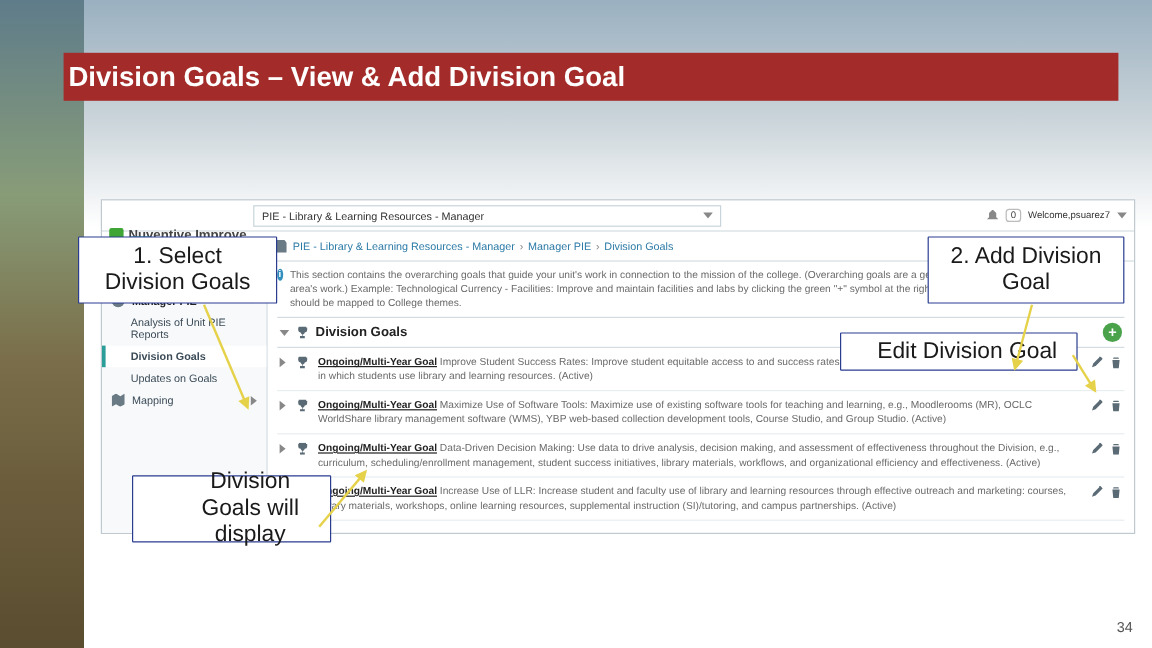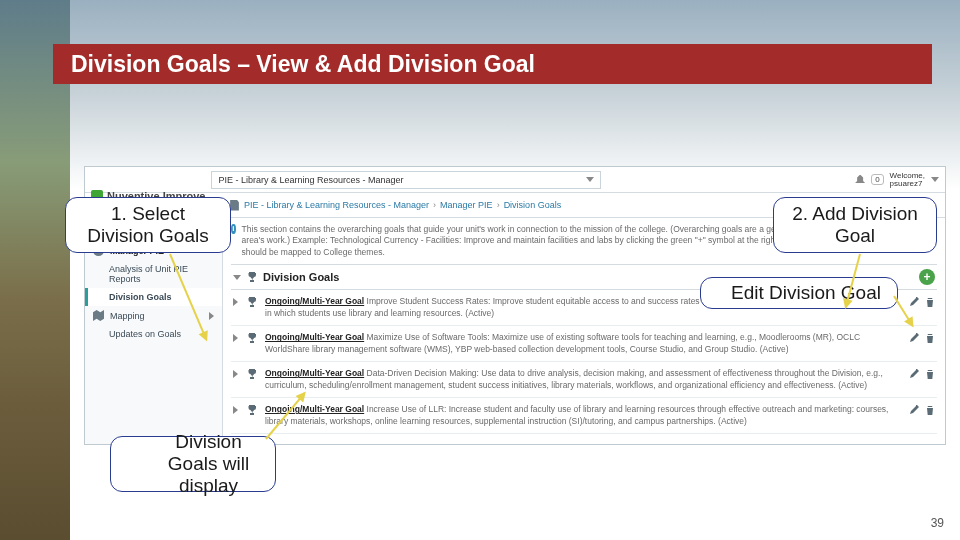--- a/index.html
+++ b/index.html
@@ -8,21 +8,21 @@
     position: relative; width: 960px; height: 540px;
     background: linear-gradient(180deg, #9ab0c0 0%, #c9d3d9 18%, #ffffff 35%, #ffffff 100%);
   }
   .bg-left {
     position: absolute; left: 0; top: 0; bottom: 0; width: 70px;
     background: linear-gradient(180deg, #5f7c8a 0%, #889c78 30%, #7a6f4a 55%, #6b5d3c 75%, #5a4d30 100%);
   }
   .title-bar {
     position: absolute; left: 53px; top: 44px; width: 879px; height: 40px;
     background: #a32c2a; color: #fff; display: flex; align-items: center;
-    padding-left: 18px; font-size: 23px; font-weight: 600;
+    padding-left: 4px; font-size: 23px; font-weight: 600;
   }
   .page-num {
     position: absolute; right: 16px; bottom: 10px; font-size: 12px; color: #555;
   }
 
   
   .app {
     position: absolute; left: 84px; top: 166px; width: 862px;
     background: #fff; border: 1px solid #bfc9d0; font-size: 9px; color: #333;
   }
@@ -36,21 +36,21 @@
   .brand .logo { width: 12px; height: 12px; background: #3fa535; border-radius: 2px; }
   .selector {
     flex: 0 0 390px; height: 18px; border: 1px solid #c9d4db;
     display: flex; align-items: center; justify-content: space-between;
     padding: 0 6px; font-size: 9px; color: #333; background: #fff;
   }
   .caret { width: 0; height: 0; border-left: 4px solid transparent; border-right: 4px solid transparent; border-top: 5px solid #888; }
   .topbar-right { margin-left: auto; display: flex; align-items: center; gap: 6px; }
   .bell { width: 10px; height: 10px; background: #888; clip-path: polygon(50% 0,80% 30%,80% 65%,100% 85%,0 85%,20% 65%,20% 30%); }
   .count-badge { border: 1px solid #bbb; border-radius: 3px; padding: 0 3px; font-size: 8px; color: #444; }
-  .welcome { font-size: 8px; line-height: 1; color: #333; display: flex; flex-direction: column; }
+  .welcome { font-size: 8px; line-height: 1; color: #333; display: flex; flex-direction: row; }
 
   
   .row2 { display: flex; border-bottom: 1px solid #d5dce1; }
   .sidebar-top { width: 138px; display: flex; align-items: center; gap: 4px; padding: 4px 6px; }
   .ham { width: 14px; height: 10px; display: inline-block; background:
      linear-gradient(#666,#666) 0 0/100% 2px no-repeat,
      linear-gradient(#666,#666) 0 4px/100% 2px no-repeat,
      linear-gradient(#666,#666) 0 8px/100% 2px no-repeat; }
   .home-sq { width: 16px; height: 16px; background: #2b9e9a; display: inline-flex; align-items: center; justify-content: center; }
   .home-sq svg { width: 10px; height: 10px; fill: #fff; }
@@ -91,21 +91,21 @@
   .row-caret { flex: 0 0 8px; margin-top: 2px; }
   .row-tro { flex: 0 0 12px; margin-top: 1px; }
   .goal-text { flex: 1; color: #6a6a6a; font-size: 8.5px; line-height: 1.35; }
   .goal-text b { color: #222; text-decoration: underline; }
   .row-actions { flex: 0 0 26px; display: flex; gap: 6px; align-items: flex-start; margin-top: 1px; }
   .pencil, .trash { width: 10px; height: 10px; }
   .pencil svg, .trash svg { width:10px;height:10px;fill:#5a6b76; }
 
   
   .callout {
-    position: absolute; background: #fff; border: 1.5px solid #2a3c90; border-radius: 12px;
+    position: absolute; background: #fff; border: 1.5px solid #2a3c90; border-radius: 1px;
     display: flex; align-items: center; justify-content: center; text-align: center;
     font-size: 19px; color: #1a1a1a; padding: 4px 10px;
   }
   .callout.small { font-size: 19px; padding-left: 24px; }
   .arrow-line { position: absolute; height: 2px; background: #e6d24a; transform-origin: left center; }
   .arrow-line::after {
     content: ""; position: absolute; right: -2px; top: -4px;
     border-left: 10px solid #e6d24a; border-top: 5px solid transparent; border-bottom: 5px solid transparent;
   }
 </style>
@@ -172,27 +172,27 @@
           <span class="ico ico-gears"></span>
           <span>Manager PIE</span>
           <span class="side-chev chev-down-s"></span>
         </div>
         <div class="side-item side-sub">
           <span>Analysis of Unit PIE Reports</span>
         </div>
         <div class="side-item side-sub active">
           <span>Division Goals</span>
         </div>
+        <div class="side-item side-sub">
+          <span>Updates on Goals</span>
+        </div>
         <div class="side-item">
           <span class="ico ico-map"></span>
           <span>Mapping</span>
           <span class="side-chev chev-right"></span>
-        </div>
-        <div class="side-item side-sub">
-          <span>Updates on Goals</span>
         </div>
       </div>
 
       <div class="main">
         <div class="intro">
           <span class="ico-info">i</span>
           <span>This section contains the overarching goals that guide your unit's work in connection to the mission of the college. (Overarching goals are a general categorization of the drivers of your area's work.) Example: Technological Currency - Facilities: Improve and maintain facilities and labs by clicking the green "+" symbol at the right of the "Unit Goals" row. Division Goals should be mapped to College themes.</span>
         </div>
 
         <div class="section-head">
@@ -274,23 +274,23 @@
 
   <div class="callout" style="left:65px; top:197px; width:166px; height:56px;">
     <span>1. Select Division Goals</span>
   </div>
   <div class="callout" style="left:773px; top:197px; width:164px; height:56px;justify-content:center;">
     <span>2. Add Division Goal</span>
   </div>
   <div class="callout small" style="left:700px; top:277px; width:198px; height:32px;">
     <span>Edit Division Goal</span>
   </div>
-  <div class="callout" style="left:110px; top:436px; width:166px; height:56px;padding-left:41px;">
+  <div class="callout" style="left:110px; top:396px; width:166px; height:56px;padding-left:41px;">
     <span>Division Goals will display</span>
   </div>
 
   <div class="arrow-line" style="left:170px; top:253px; width:93px; transform:rotate(67deg);"></div>
   <div class="arrow-line" style="left:860px; top:253px; width:55px; transform:rotate(105deg);"></div>
   <div class="arrow-line" style="left:894px; top:295px; width:35px; transform:rotate(58deg);"></div>
   <div class="arrow-line" style="left:266px; top:438px; width:60px; transform:rotate(-50deg);"></div>
 
-  <div class="page-num">39</div>
+  <div class="page-num">34</div>
 </div>
 
 </body></html>

